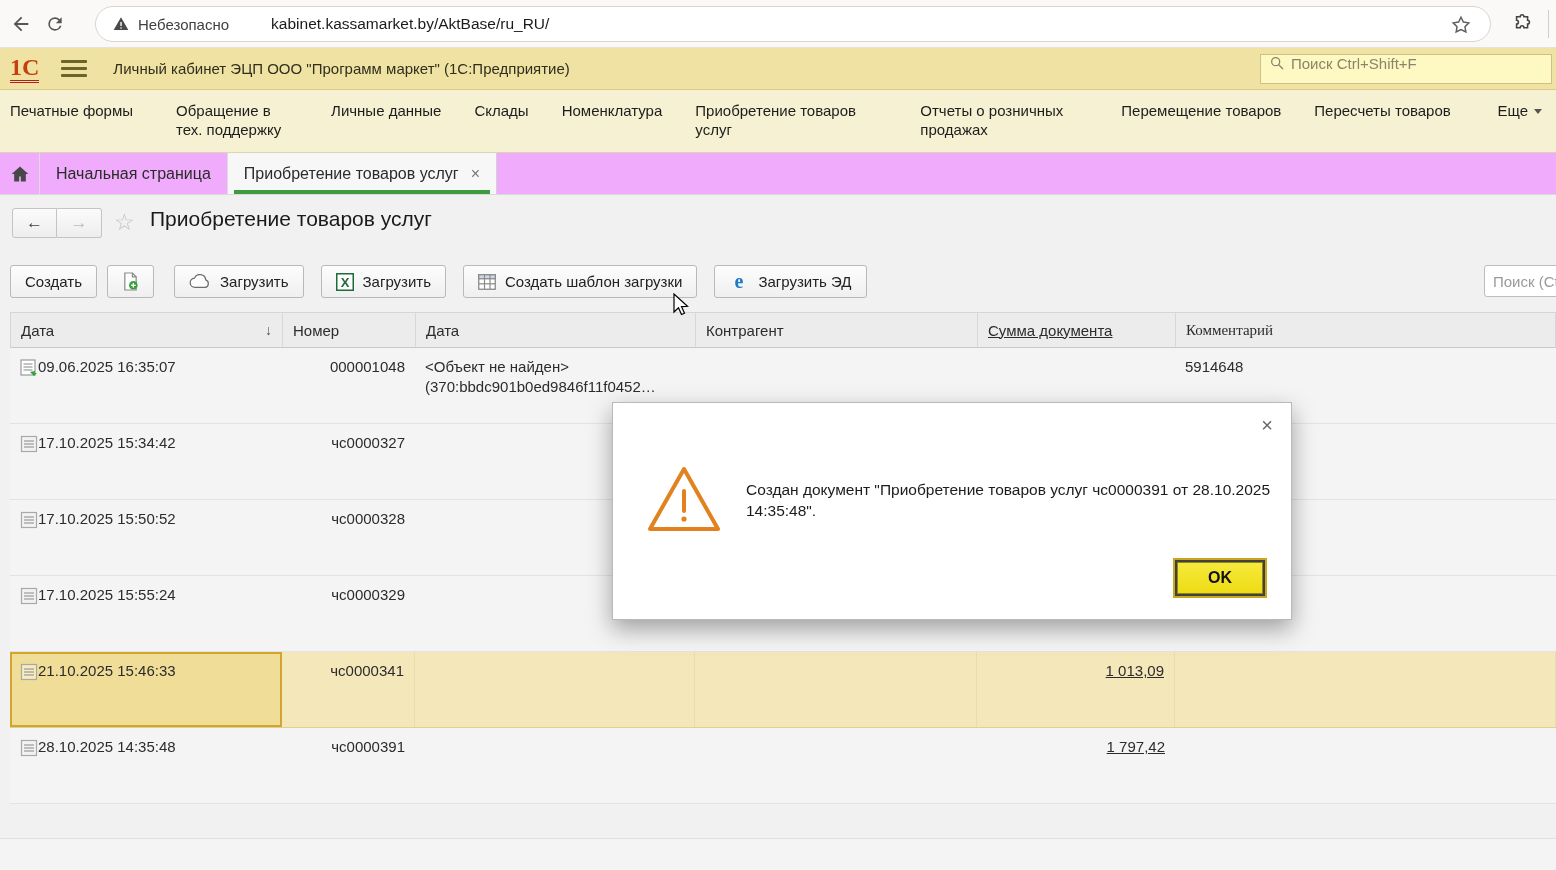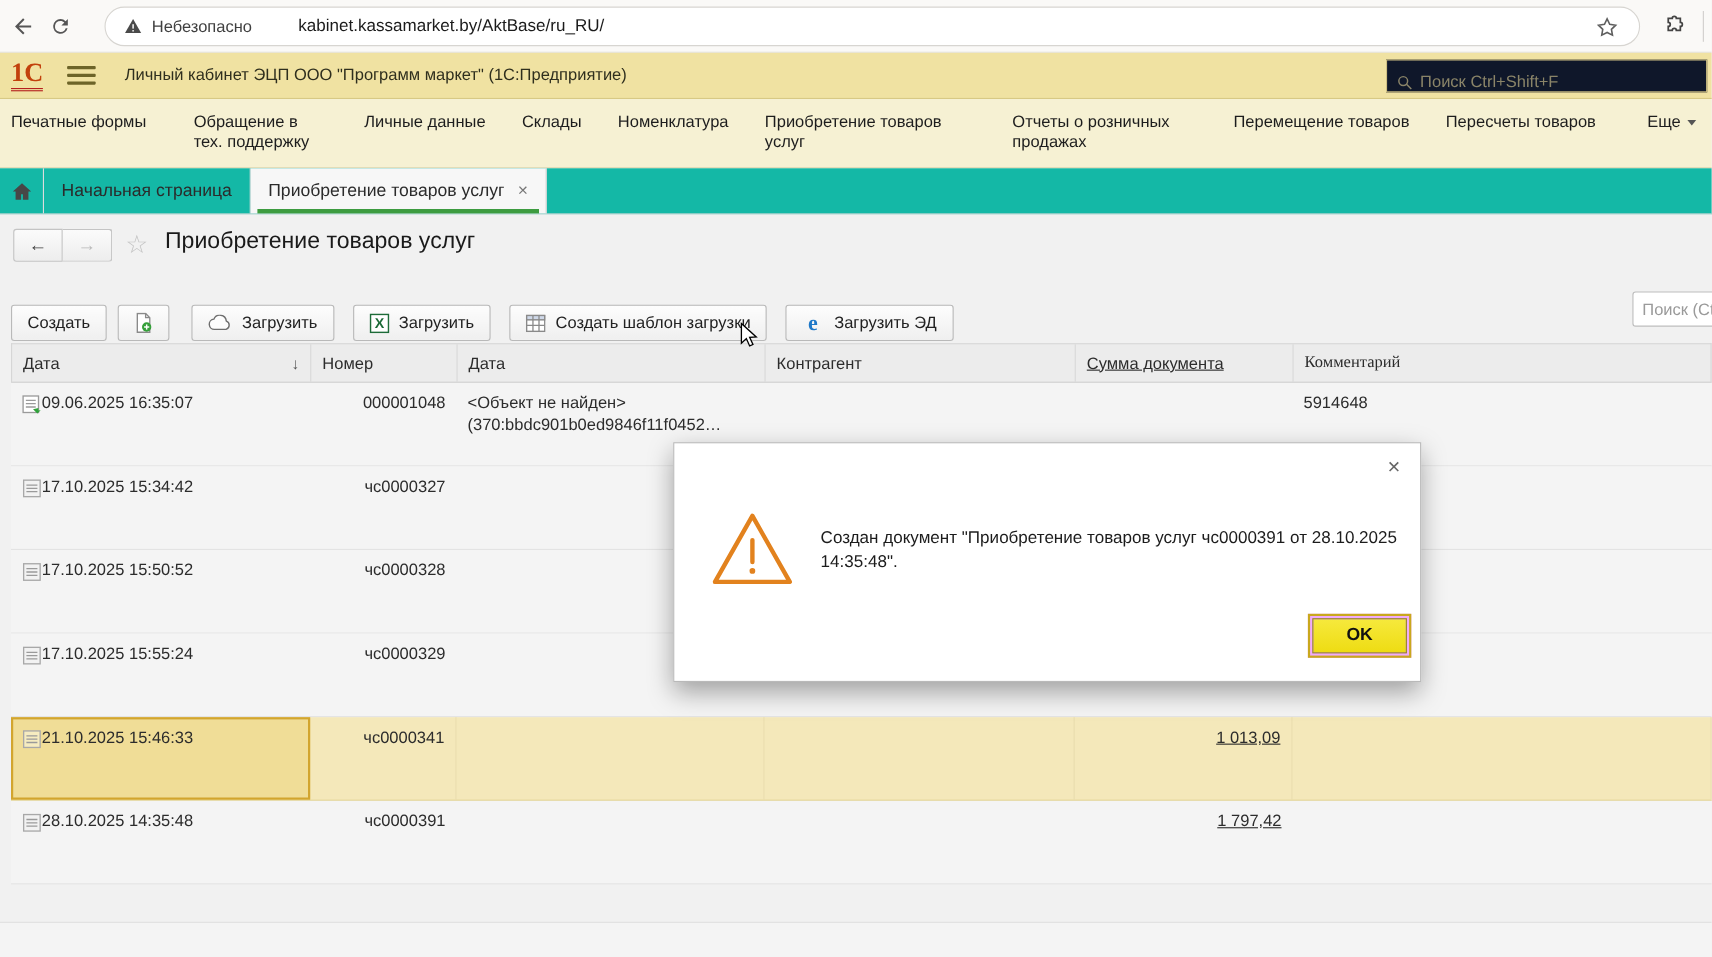--- a/index.html
+++ b/index.html
@@ -18,55 +18,55 @@
   #star-ico { position:absolute; right:18px; top:7px; width:22px; height:22px; color:#5f5f5f; }
   #puzzle-ico { position:absolute; right:22px; top:13px; width:22px; height:22px; color:#444; }
   #chrome-sep { position:absolute; right:7px; top:10px; width:1px; height:28px; background:#d0cecb; }
 
   
   #app-header { position:absolute; top:48px; left:0; width:1556px; height:42px; background:#f0e2a2; border-bottom:1px solid #d8c985; display:flex; align-items:center; }
   #logo-1c { margin-left:10px; font-size:24px; font-weight:bold; color:#c2410c; font-family:"Liberation Serif", serif; border-bottom:3px double #b51f1f; line-height:1; padding-bottom:1px; }
   #hamburger { margin-left:22px; width:26px; display:flex; flex-direction:column; gap:4px; cursor:pointer; }
   #hamburger span { display:block; height:3px; background:#6d6428; border-radius:1px; }
   #app-title { margin-left:26px; font-size:15px; color:#2f2f1e; }
-  #global-search { position:absolute; right:4px; top:6px; width:292px; height:30px; background:#0f172a; border:1px solid #cfc083; display:flex; align-items:flex-end; }
+  #global-search { position:absolute; right:4px; top:6px; width:292px; height:30px; background:#fef9c3; border:1px solid #cfc083; display:flex; align-items:flex-start; }
   #global-search input { border:none; outline:none; background:transparent; font-size:15px; color:#8a8468; width:250px; font-family:"Liberation Sans", sans-serif; }
   #global-search input::placeholder { color:#8a8468; opacity:1; }
   .mag { width:16px; height:16px; margin:0 6px 0 8px; }
 
   
   #menu-bar { position:absolute; top:90px; left:0; width:1556px; height:63px; background:#f6f1d3; border-bottom:1px solid #dcd6b0; display:flex; align-items:flex-start; padding:11px 0 0 10px; gap:33px; }
   .menu-item { font-size:15px; color:#1d1d1d; line-height:19px; cursor:pointer; white-space:normal; }
   .menu-item:nth-child(1){ margin-right:10px; }
   .menu-item:nth-child(2){ max-width:122px; }
   .menu-item:nth-child(6){ max-width:192px; }
   .menu-item:nth-child(7){ max-width:168px; }
   #menu-more { display:flex; align-items:center; gap:6px; margin-left:auto; margin-right:14px; }
   .caret-down { width:0; height:0; border-left:4px solid transparent; border-right:4px solid transparent; border-top:5px solid #555; margin-top:2px; }
 
   
-  #tab-bar { position:absolute; top:153px; left:0; width:1556px; height:42px; background:#14b8a6; border-bottom:1px solid #d9d9d9; display:flex; align-items:stretch; }
+  #tab-bar { position:absolute; top:153px; left:0; width:1556px; height:42px; background:#f0abfc; border-bottom:1px solid #d9d9d9; display:flex; align-items:stretch; }
   #home-tab { width:40px; display:flex; align-items:center; justify-content:center; border-right:1px solid #dcdcdc; cursor:pointer; }
   .tab { display:flex; align-items:center; padding:0 16px; font-size:16px; color:#2b2b2b; cursor:pointer; position:relative; }
   .tab.inactive { border-right:1px solid #dcdcdc; }
   .tab.active { background:#f7f7f7; border-right:1px solid #d2d2d2; }
   .tab.active::after { content:""; position:absolute; left:6px; right:6px; bottom:0; height:4px; background:#3d9c40; }
   .tab-close { margin-left:12px; color:#777; font-size:16px; cursor:pointer; }
 
   
   #content { position:absolute; top:195px; left:0; width:1556px; height:675px; background:#f1f1f1; }
 
   #nav-buttons { position:absolute; top:13px; left:12px; display:flex; }
   .nav-btn { width:45px; height:30px; background:linear-gradient(#fbfbfb,#ededed); border:1px solid #c4c4c4; display:flex; align-items:center; justify-content:center; font-size:17px; }
   .nav-btn:first-child { border-radius:3px 0 0 3px; color:#3c3c3c; }
   .nav-btn:last-child { border-radius:0 3px 3px 0; color:#b9b9b9; border-left:none; }
   #fav-star { position:absolute; top:14px; left:114px; font-size:23px; color:#c2c2c2; }
   #page-title { position:absolute; top:12px; left:150px; font-size:21px; color:#1a1a1a; }
 
-  #toolbar { position:absolute; top:82px; left:10px; display:flex; align-items:center; }
+  #toolbar { position:absolute; top:70px; left:10px; display:flex; align-items:center; }
   .tb-btn { height:33px; background:linear-gradient(#fdfdfd,#efefef); border:1px solid #b9b9b9; border-radius:3px; display:flex; align-items:center; justify-content:center; font-size:15px; color:#222; padding:0 14px; cursor:pointer; }
   .tb-gap-s { margin-left:10px; } .tb-gap-m { margin-left:20px; } .tb-gap-l { margin-left:17px; }
   .tb-ico { margin-right:9px; display:flex; align-items:center; }
   #find-input { position:absolute; top:70px; left:1484px; width:90px; height:32px; border:1px solid #bdbdbd; border-radius:3px; background:#fff; padding:0 8px; font-size:15px; color:#9a9a9a; font-family:"Liberation Sans", sans-serif; }
   #find-input::placeholder { color:#9a9a9a; opacity:1; }
 
   
   #doc-table { position:absolute; top:117px; left:10px; width:1546px; }
   .t-head { display:flex; height:36px; background:#ececec; border:1px solid #d6d6d6; border-bottom:1px solid #c9c9c9; }
   .t-head .cell { display:flex; align-items:center; font-size:15px; color:#2c2c2c; border-right:1px solid #d8d8d8; padding:0 10px; }
@@ -84,21 +84,21 @@
   .row.selected { background:#f4e8ba; border-bottom:1px solid #e0d190; }
   .row.selected .cell { border-right:1px solid #e9ddae; }
   .row.selected .c-date { background:#f0dd97; border:2px solid #d2a52e; padding:7px 8px 0 8px; }
   #table-footer-line { position:absolute; top:643px; left:0; width:1556px; border-top:1px solid #e0e0e0; height:32px; background:#f4f4f4; }
 
   
   #dialog { position:absolute; top:402px; left:612px; width:680px; height:218px; background:#fff; border:1px solid #b9b9b9; box-shadow:0 9px 22px rgba(0,0,0,0.35); z-index:50; }
   #dialog-close { position:absolute; top:12px; right:18px; font-size:20px; color:#666; cursor:pointer; line-height:1; }
   #dialog-warn { position:absolute; top:60px; left:32px; }
   #dialog-msg { position:absolute; top:76px; left:133px; width:560px; font-size:15.5px; line-height:21px; color:#1c1c1c; }
-  #dialog-ok-wrap { position:absolute; right:8px; bottom:21px; border:2px solid #c9a81d; padding:2px; background:#f0abfc; }
+  #dialog-ok-wrap { position:absolute; right:24px; bottom:21px; border:2px solid #c9a81d; padding:2px; background:#404040; }
   #dialog-ok { width:86px; height:32px; background:linear-gradient(#f6e93c,#eedc13); border:1px solid #93851a; font-size:16px; font-weight:bold; color:#111; font-family:"Liberation Sans", sans-serif; cursor:pointer; }
 
   
   #cursor { position:absolute; top:293px; left:672px; z-index:60; }
 </style>
 </head>
 <body>
 
 <div id="stage">
 

